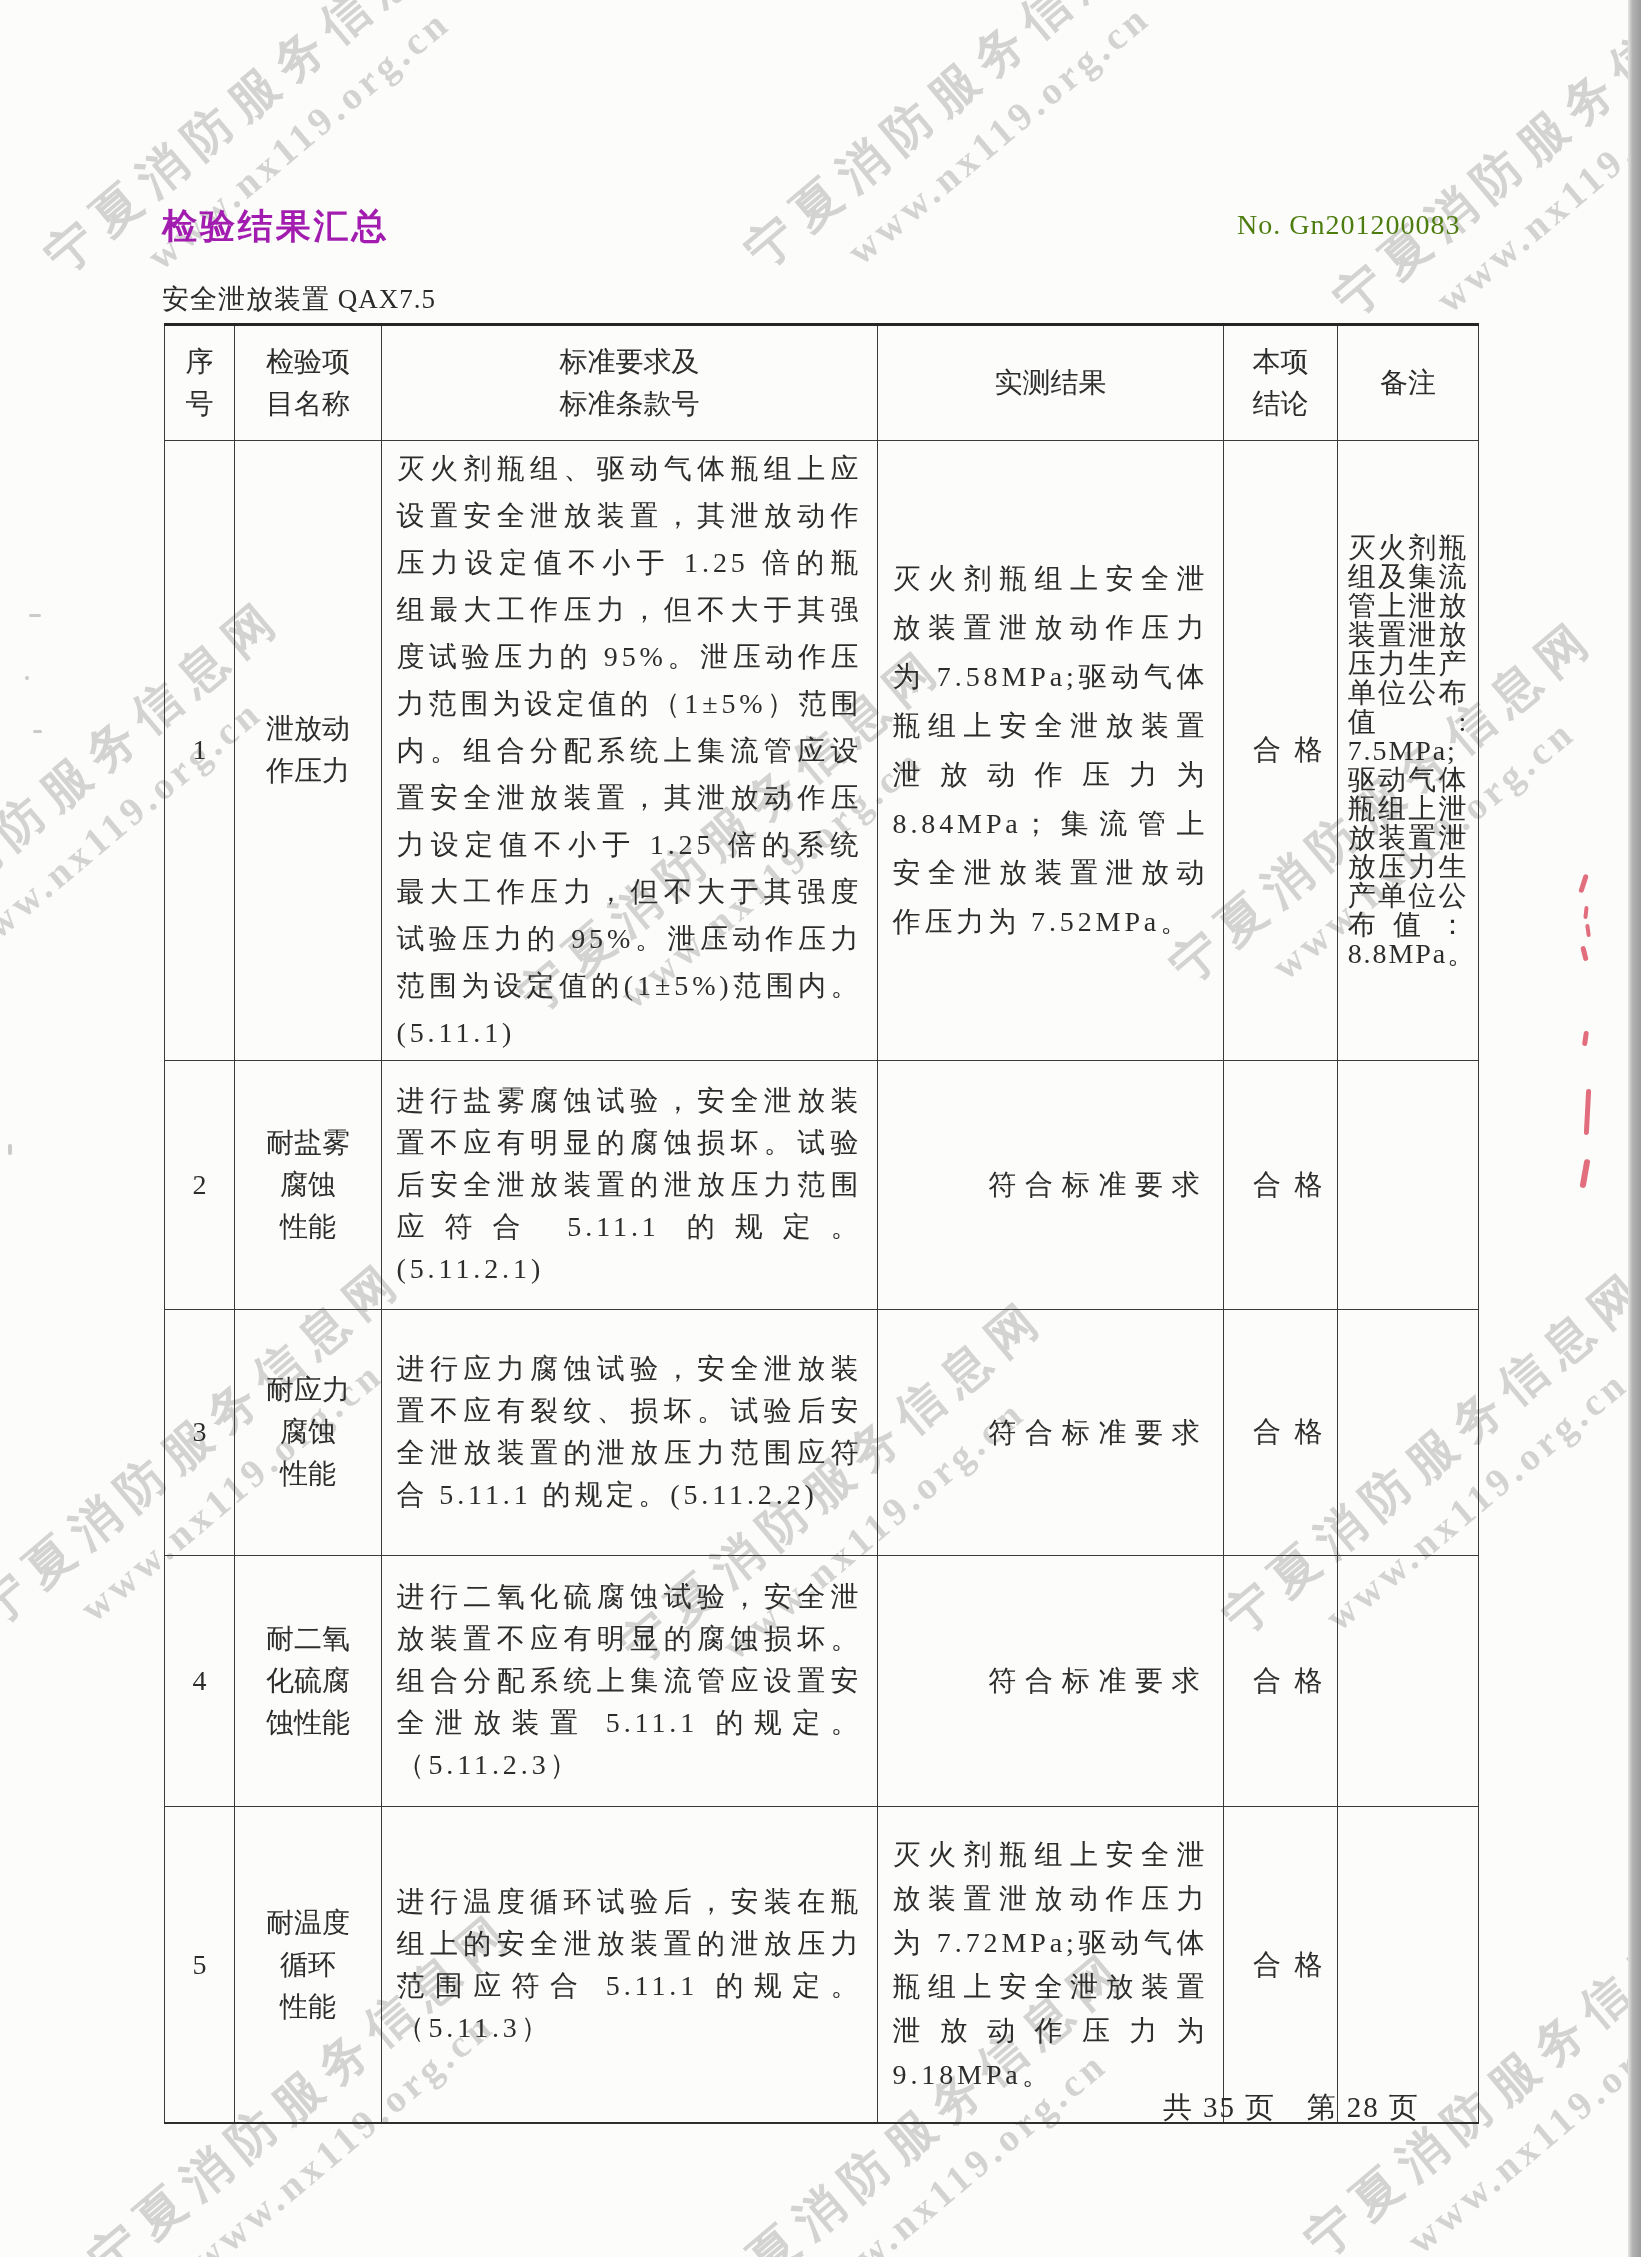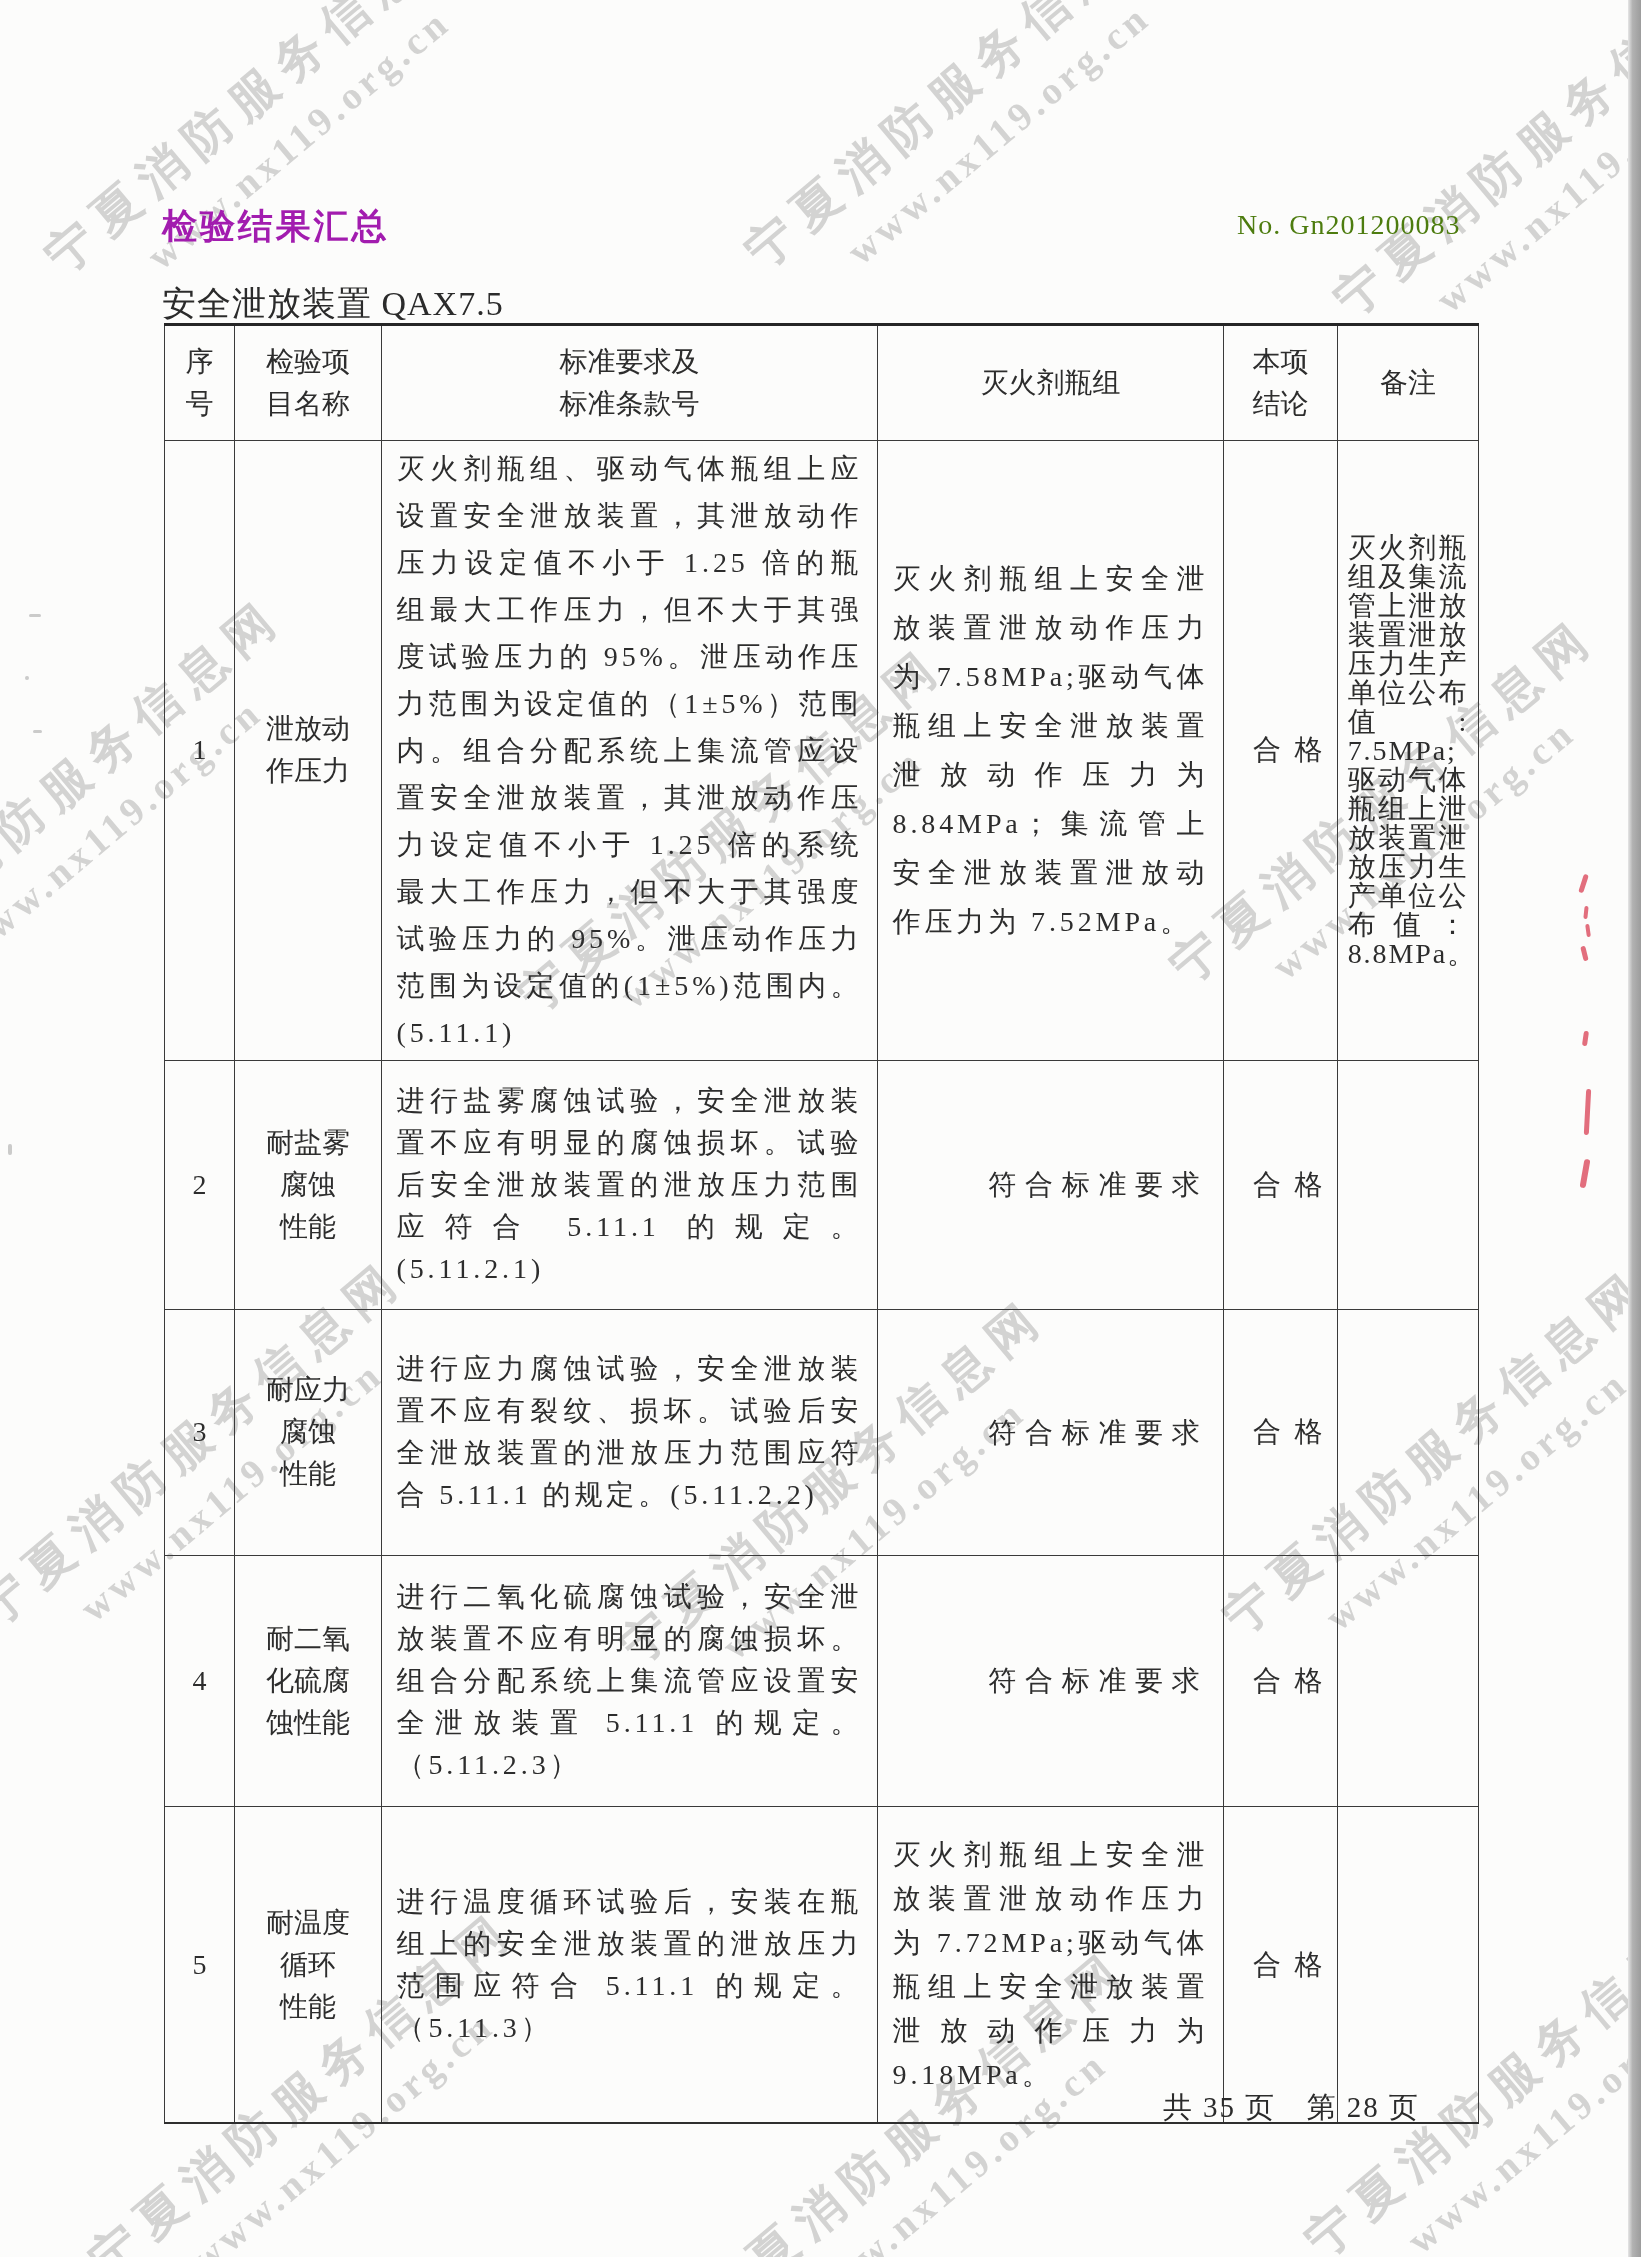--- a/index.html
+++ b/index.html
@@ -31,21 +31,21 @@
     font-family:"Liberation Sans","DejaVu Sans",sans-serif;
     font-weight:bold; font-size:35px; letter-spacing:2.9px;
     color:#a21caf;
   }
   .report-no {
     position:absolute; left:1237px; top:209px; z-index:2;
     font-size:28px; letter-spacing:1px; color:#4d7c0f;
   }
   .subtitle {
     position:absolute; left:162px; top:281px; z-index:2;
-    font-size:34px; letter-spacing:1px; color:#2b2b2b;
+    font-size:27px; letter-spacing:1px; color:#2b2b2b;
   }
 
   
   table.report {
     position:absolute; left:164px; top:323px; z-index:2;
     width:1313px; border-collapse:collapse; table-layout:fixed;
     background:transparent;
   }
   table.report td, table.report th {
     border:1.9px solid #3a3a3a;
@@ -146,21 +146,21 @@
       <col style="width:141px">
   </colgroup>
   <tbody>
       <tr class="hdr" style="height:116px">
     <th class="thx">序
 号</th>
     <th class="thx">检验项
 目名称</th>
     <th class="thx">标准要求及
 标准条款号</th>
-    <th class="thx">灭火剂瓶组</th>
+    <th class="thx">实测结果</th>
     <th class="thx">本项
 结论</th>
     <th class="thx">备注</th>
   </tr>
   <tr class="r1" style="height:576px">
     <td class="c-no">1</td>
     <td class="c-item">泄放动
 作压力</td>
     <td class="c-req">灭火剂瓶组、驱动气体瓶组上应设置安全泄放装置，其泄放动作压力设定值不小于 1.25 倍的瓶组最大工作压力，但不大于其强度试验压力的 95%。泄压动作压力范围为设定值的（1±5%）范围内。组合分配系统上集流管应设置安全泄放装置，其泄放动作压力设定值不小于 1.25 倍的系统最大工作压力，但不大于其强度试验压力的 95%。泄压动作压力范围为设定值的(1±5%)范围内。(5.11.1)</td>
     <td class="c-res">灭火剂瓶组上安全泄放装置泄放动作压力为 7.58MPa;驱动气体瓶组上安全泄放装置泄放动作压力为 8.84MPa；集流管上安全泄放装置泄放动作压力为 7.52MPa。</td>

